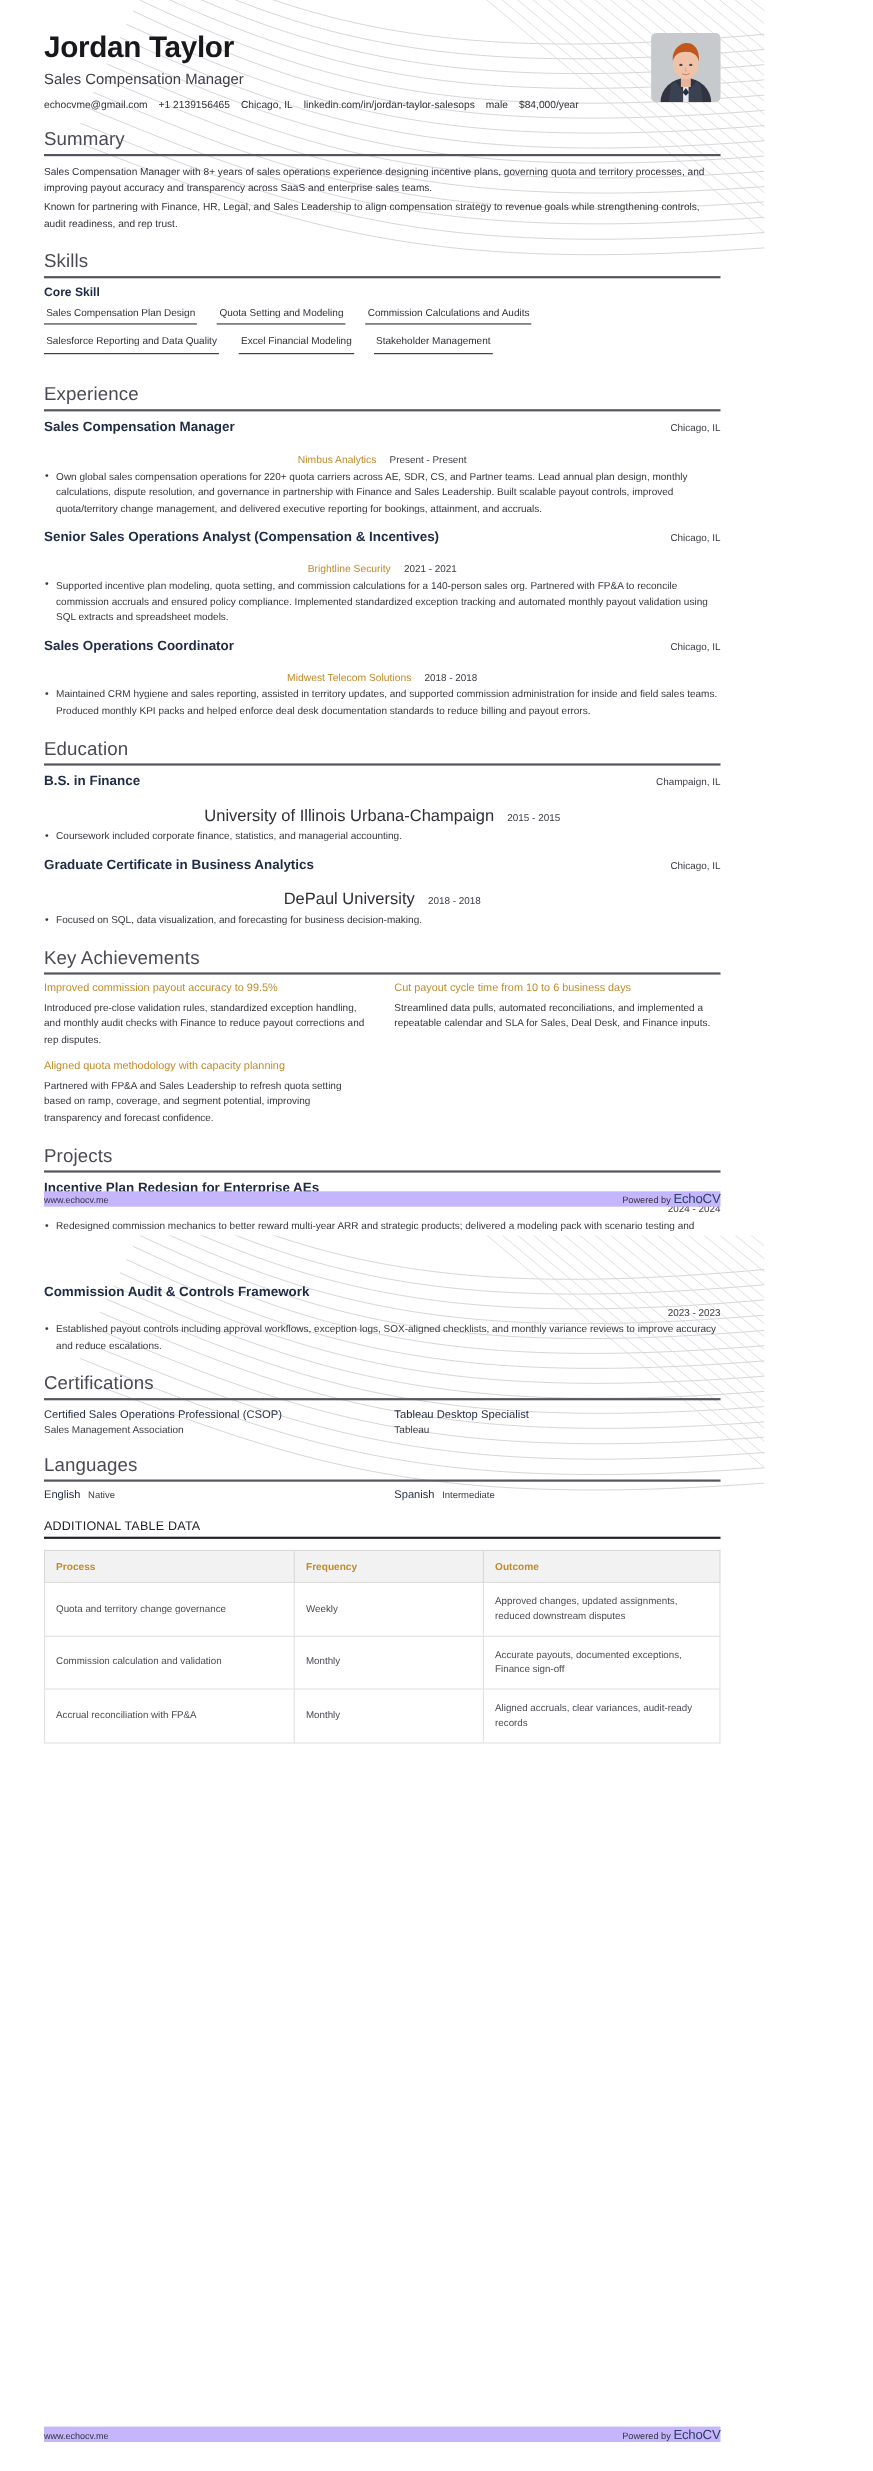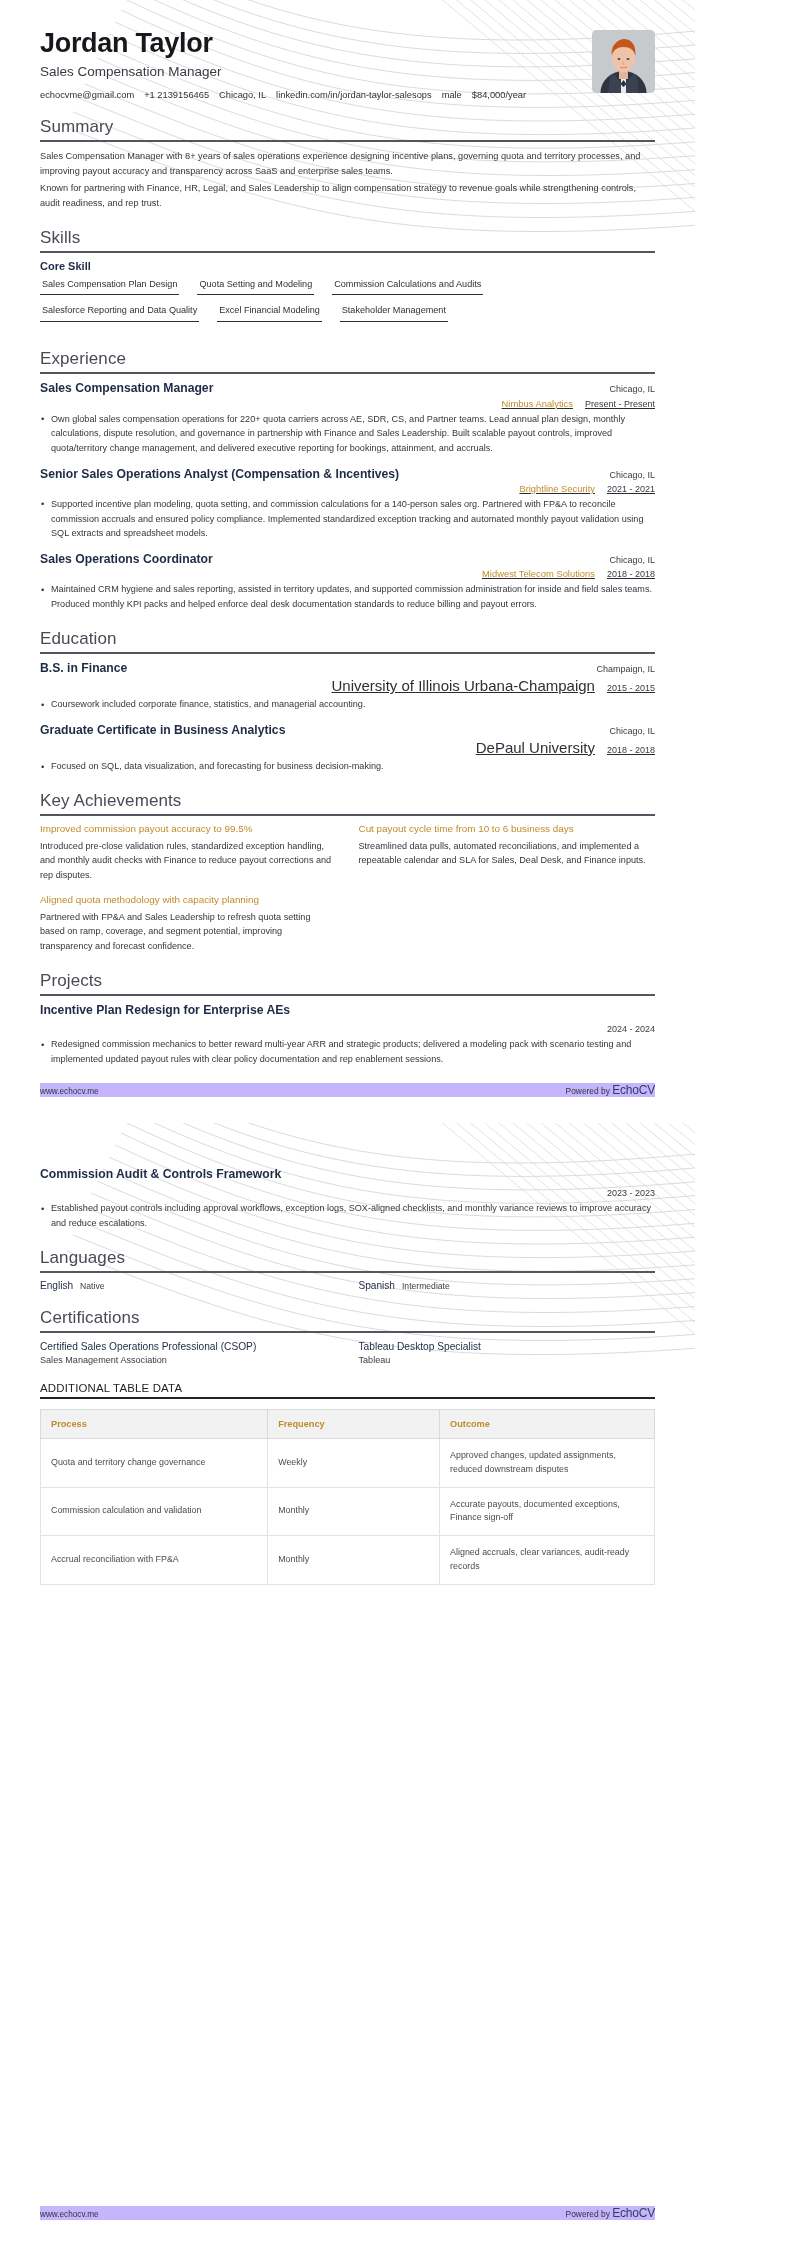--- a/index.html
+++ b/index.html
@@ -134,24 +134,23 @@
     line-height: 1.25;
   }
   .entry-loc {
     font-size: 9px;
     color: #3a3a44;
     white-space: nowrap;
     padding-left: 12px;
   }
   .entry-sub {
     display: flex;
-    justify-content: flex-end;
+    justify-content: center;
     align-items: baseline;
-    margin-top: 1px;
-    text-decoration: underline;
+    margin-top: 15px;
   }
   .entry-org {
     font-size: 9.4px;
     color: #c08b2a;
     font-weight: 500;
   }
   .entry-org.plain { color: #2f2f38; font-weight: 400; font-size: 15px; }
   .entry-date {
     font-size: 9px;
     color: #3a3a44;
@@ -576,45 +575,45 @@
       <div class="proj-head">
         <div class="entry-title">Commission Audit &amp; Controls Framework</div>
       </div>
       <div class="proj-date">2023 - 2023</div>
       <ul class="bullets">
         <li>Established payout controls including approval workflows, exception logs, SOX-aligned checklists, and monthly variance reviews to improve accuracy and reduce escalations.</li>
       </ul>
     </div>
 
     <div class="section">
+      <div class="section-title">Certifications</div>
+      <div class="section-rule"></div>
+      <div class="cert-grid">
+        <div>
+          <div class="cert-name">Certified Sales Operations Professional (CSOP)</div>
+          <div class="cert-issuer">Sales Management Association</div>
+        </div>
+        <div>
+          <div class="cert-name">Tableau Desktop Specialist</div>
+          <div class="cert-issuer">Tableau</div>
+        </div>
+      </div>
+    </div>
+
+    <div class="section">
       <div class="section-title">Languages</div>
       <div class="section-rule"></div>
       <div class="lang-grid">
         <div class="lang-item">
           <span class="lang-name">English</span>
           <span class="lang-level">Native</span>
         </div>
         <div class="lang-item">
           <span class="lang-name">Spanish</span>
           <span class="lang-level">Intermediate</span>
-        </div>
-      </div>
-    </div>
-
-    <div class="section">
-      <div class="section-title">Certifications</div>
-      <div class="section-rule"></div>
-      <div class="cert-grid">
-        <div>
-          <div class="cert-name">Certified Sales Operations Professional (CSOP)</div>
-          <div class="cert-issuer">Sales Management Association</div>
-        </div>
-        <div>
-          <div class="cert-name">Tableau Desktop Specialist</div>
-          <div class="cert-issuer">Tableau</div>
         </div>
       </div>
     </div>
 
     <div class="section">
       <div class="table-title">ADDITIONAL TABLE DATA</div>
       <div class="table-rule"></div>
       <table class="data-table">
         <colgroup>
             <col class="c1">

